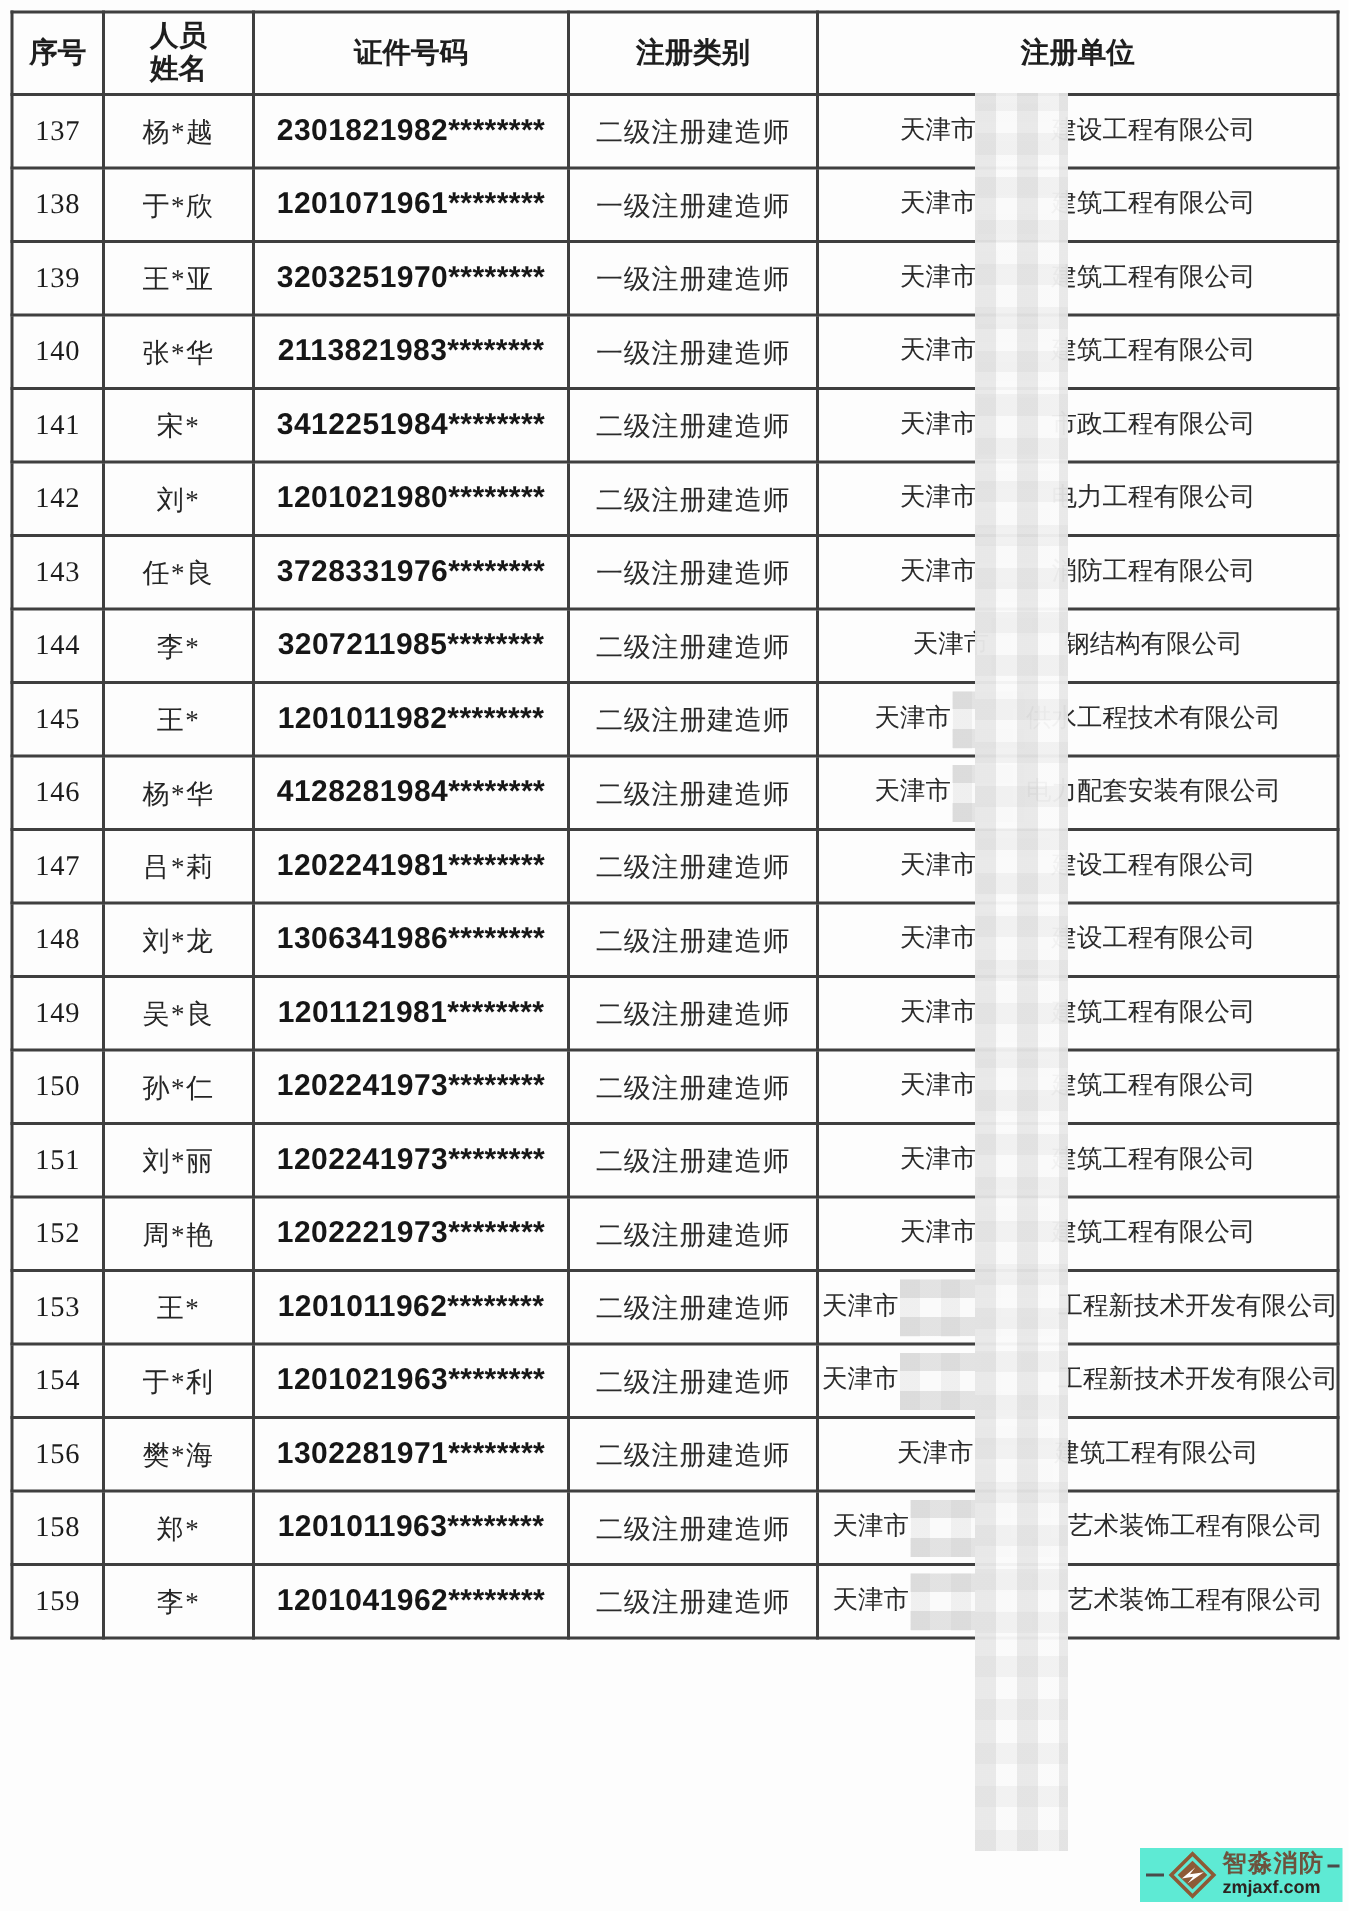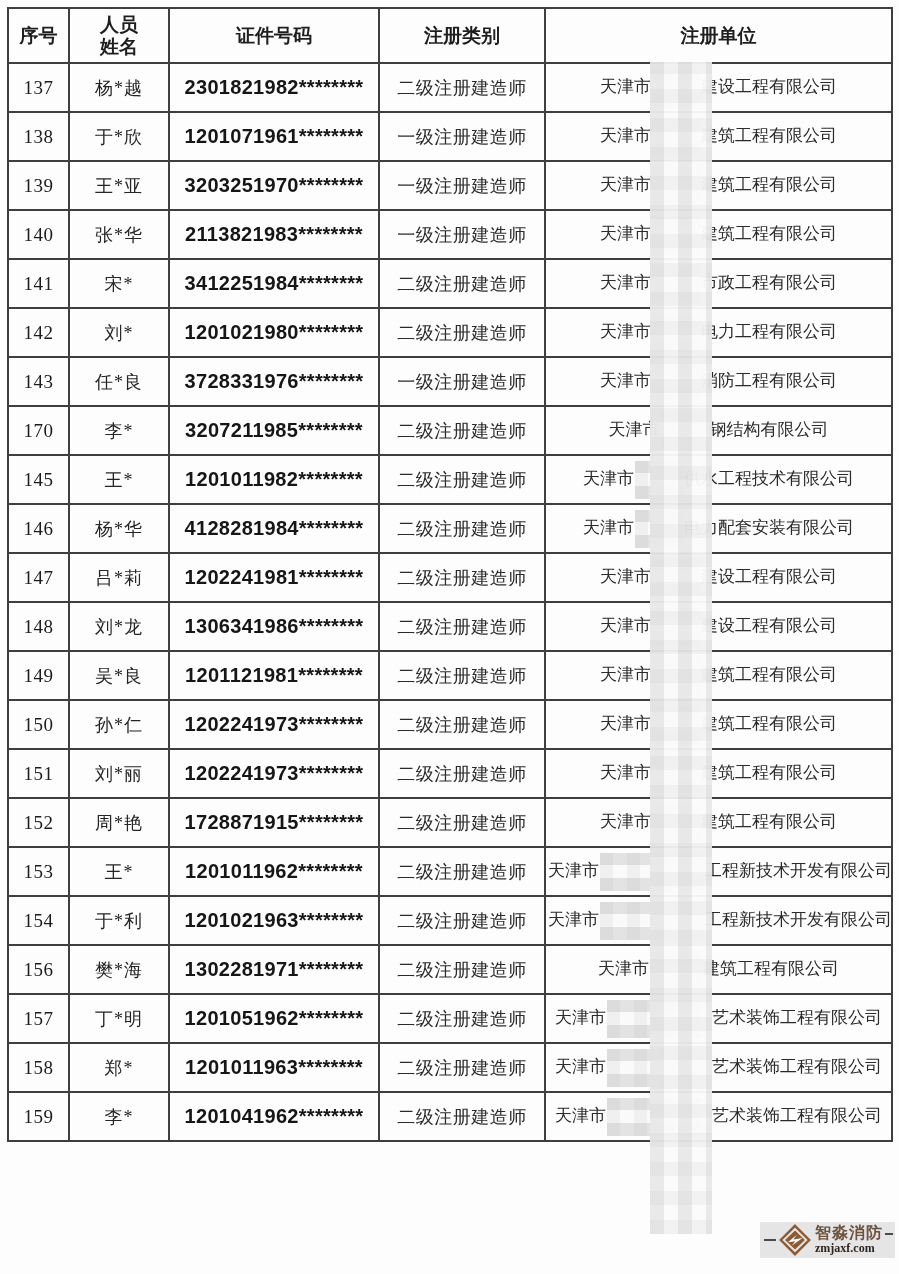--- a/index.html
+++ b/index.html
@@ -69,39 +69,39 @@
     position:absolute;
     left:650px;top:62px;
     width:62px;height:1172px;
     background:
       repeating-linear-gradient(90deg, rgba(214,214,214,.45) 0 14px, rgba(255,255,255,.25) 14px 28px),
       repeating-linear-gradient(0deg, #ededed 0 14px, #f9f9f9 14px 29px);
     opacity:.96;
   }
   .watermark{
     position:absolute;
-    right:4px;bottom:16px;
+    right:4px;bottom:6px;
     display:flex;
     align-items:center;
-    background:#e5e5e5;
+    background:#5eead4;
     padding:1px 2px 1px 4px;
   }
   .wm-line{height:2px;background:#4a4a4a;}
   .wm-line.left{width:12px;margin-right:2px;}
   .wm-line.right{width:8px;margin-left:2px;align-self:flex-start;margin-top:10px;}
   .wm-logo{display:inline-block;line-height:0;margin-right:3px;}
   .wm-text{display:flex;flex-direction:column;line-height:1.05;}
   .wm-brand{
     font-family:"Liberation Sans","DejaVu Sans",sans-serif;
     font-size:16px;font-weight:bold;
     color:#6d523d;
     letter-spacing:1px;
   }
   .wm-domain{
-    font-family:Liberation Serif, serif;
+    font-family:Liberation Sans, sans-serif;
     font-size:12px;font-weight:bold;
     color:#2d2420;
   }
 </style>
 </head>
 <body>
 
 <div class="page" style="--border: #3f3f3f; --text: #222222;">
 
   <table class="reg">
@@ -166,21 +166,21 @@
           <td class="unit"><span>天津市</span><span class="redact" style="width: 48px;"></span><span>电力工程有限公司</span></td>
         </tr>
         <tr>
           <td class="seq">143</td>
           <td class="name">任*良</td>
           <td class="cert">3728331976********</td>
           <td class="cat">一级注册建造师</td>
           <td class="unit"><span>天津市</span><span class="redact" style="width: 48px;"></span><span>消防工程有限公司</span></td>
         </tr>
         <tr>
-          <td class="seq">170</td>
+          <td class="seq">144</td>
           <td class="name">李*</td>
           <td class="cert">3207211985********</td>
           <td class="cat">二级注册建造师</td>
           <td class="unit"><span>天津市</span><span class="redact" style="width: 48px;"></span><span>钢结构有限公司</span></td>
         </tr>
         <tr>
           <td class="seq">145</td>
           <td class="name">王*</td>
           <td class="cert">1201011982********</td>
           <td class="cat">二级注册建造师</td>
@@ -224,21 +224,21 @@
         <tr>
           <td class="seq">151</td>
           <td class="name">刘*丽</td>
           <td class="cert">1202241973********</td>
           <td class="cat">二级注册建造师</td>
           <td class="unit"><span>天津市</span><span class="redact" style="width: 48px;"></span><span>建筑工程有限公司</span></td>
         </tr>
         <tr>
           <td class="seq">152</td>
           <td class="name">周*艳</td>
-          <td class="cert">1728871915********</td>
+          <td class="cert">1202221973********</td>
           <td class="cat">二级注册建造师</td>
           <td class="unit"><span>天津市</span><span class="redact" style="width: 48px;"></span><span>建筑工程有限公司</span></td>
         </tr>
         <tr>
           <td class="seq">153</td>
           <td class="name">王*</td>
           <td class="cert">1201011962********</td>
           <td class="cat">二级注册建造师</td>
           <td class="unit"><span>天津市</span><span class="redact" style="width: 104px;"></span><span>工程新技术开发有限公司</span></td>
         </tr>
@@ -248,27 +248,20 @@
           <td class="cert">1201021963********</td>
           <td class="cat">二级注册建造师</td>
           <td class="unit"><span>天津市</span><span class="redact" style="width: 104px;"></span><span>工程新技术开发有限公司</span></td>
         </tr>
         <tr>
           <td class="seq">156</td>
           <td class="name">樊*海</td>
           <td class="cert">1302281971********</td>
           <td class="cat">二级注册建造师</td>
           <td class="unit"><span>天津市</span><span class="redact" style="width: 52px;"></span><span>建筑工程有限公司</span></td>
-        </tr>
-        <tr>
-          <td class="seq">157</td>
-          <td class="name">丁*明</td>
-          <td class="cert">1201051962********</td>
-          <td class="cat">二级注册建造师</td>
-          <td class="unit"><span>天津市</span><span class="redact" style="width: 104px;"></span><span>艺术装饰工程有限公司</span></td>
         </tr>
         <tr>
           <td class="seq">158</td>
           <td class="name">郑*</td>
           <td class="cert">1201011963********</td>
           <td class="cat">二级注册建造师</td>
           <td class="unit"><span>天津市</span><span class="redact" style="width: 104px;"></span><span>艺术装饰工程有限公司</span></td>
         </tr>
         <tr>
           <td class="seq">159</td>

